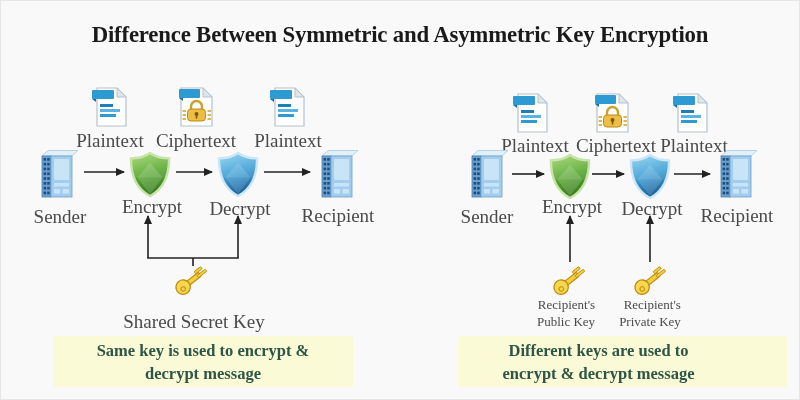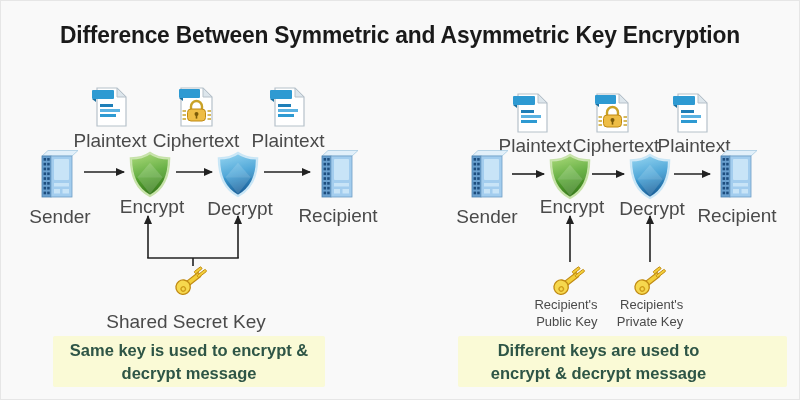--- a/index.html
+++ b/index.html
@@ -1,20 +1,20 @@
 <!DOCTYPE html>
 <html style="--c-background: #f9f9f9; --c-title_text: #1a1a1a; --c-label_text: #4a4a4a; --c-caption_bg: #fafad6; --c-caption_text: #2e5546; --c-arrow: #222222; --c-shield_green: #4e9a2e; --c-shield_blue: #1d6fae; --c-key_gold: #f3cf3a; --c-server_blue: #a3cdee; --c-doc_blue: #2e9ad2;"><head>
 <meta charset="utf-8">
 <style>
   html,body { margin:0; padding:0; background:#ffffff; }
   .canvas {
     position:relative; width:800px; height:400px; overflow:hidden;
     background: var(--c-background, #f9f9f9);
     box-shadow: inset 0 0 0 1px #e6e6e6;
-    font-family: Liberation Sans, sans-serif;
+    font-family: Liberation Serif, serif;
   }
   .title {
     position:absolute; left:0; right:0; top:21px; text-align:center;
     font-size:24px; font-weight:700; letter-spacing:-0.2px;
     color: var(--c-title_text, #1a1a1a);
     transform: scaleX(0.95); transform-origin:center; white-space:nowrap;
   }
   .lbl {
     position:absolute; transform:translateX(-50%);
     font-size:19px; color: var(--c-label_text, #4a4a4a); white-space:nowrap;
@@ -181,23 +181,23 @@
         <use href="#sym-server"></use>
       </svg>
     <div class="lbl" style="left:60px;top:206px">Sender</div>
     <div class="lbl" style="left:152px;top:196px">Encrypt</div>
     <div class="lbl" style="left:240px;top:198px">Decrypt</div>
     <div class="lbl" style="left:338px;top:205px">Recipient</div>
 
     <svg class="icon" style="left:169px;top:261px" width="44" height="40">
         <use href="#sym-key"></use>
       </svg>
-    <div class="lbl" style="left:186px;top:311px">Shared Secret Key</div>
-
-    <div class="caption" style="left:53px;top:336px;width:272px;height:51px">Same key is used to encrypt &amp;
+    <div class="lbl" style="left:194px;top:311px">Shared Secret Key</div>
+
+    <div class="caption" style="left:53px;top:336px;width:300px;height:51px">Same key is used to encrypt &amp;
 decrypt message</div>
   </div>
 
   <div>
     <svg class="icon" style="left:511px;top:91px" width="40" height="44">
         <use href="#sym-doc-plain"></use>
       </svg>
     <svg class="icon" style="left:592px;top:91px" width="40" height="44">
         <use href="#sym-doc-cipher"></use>
       </svg>

